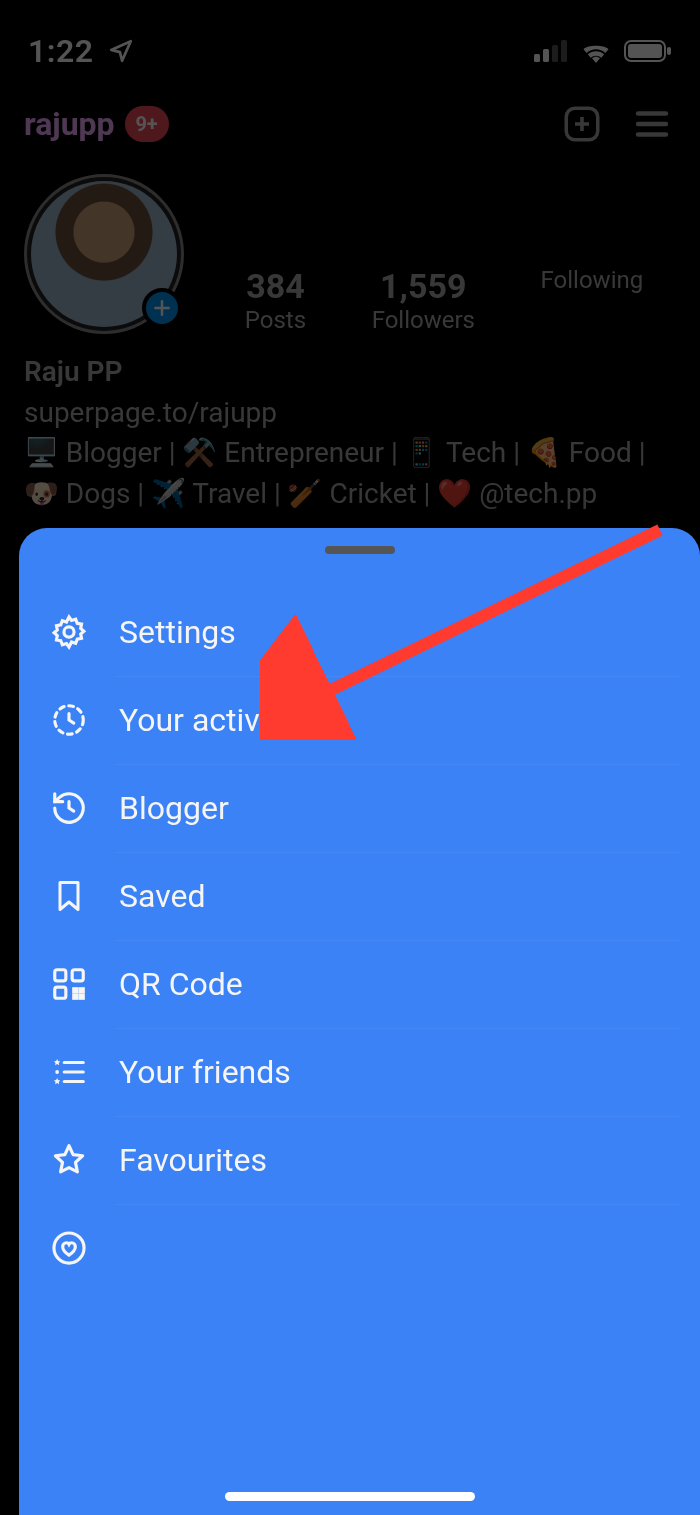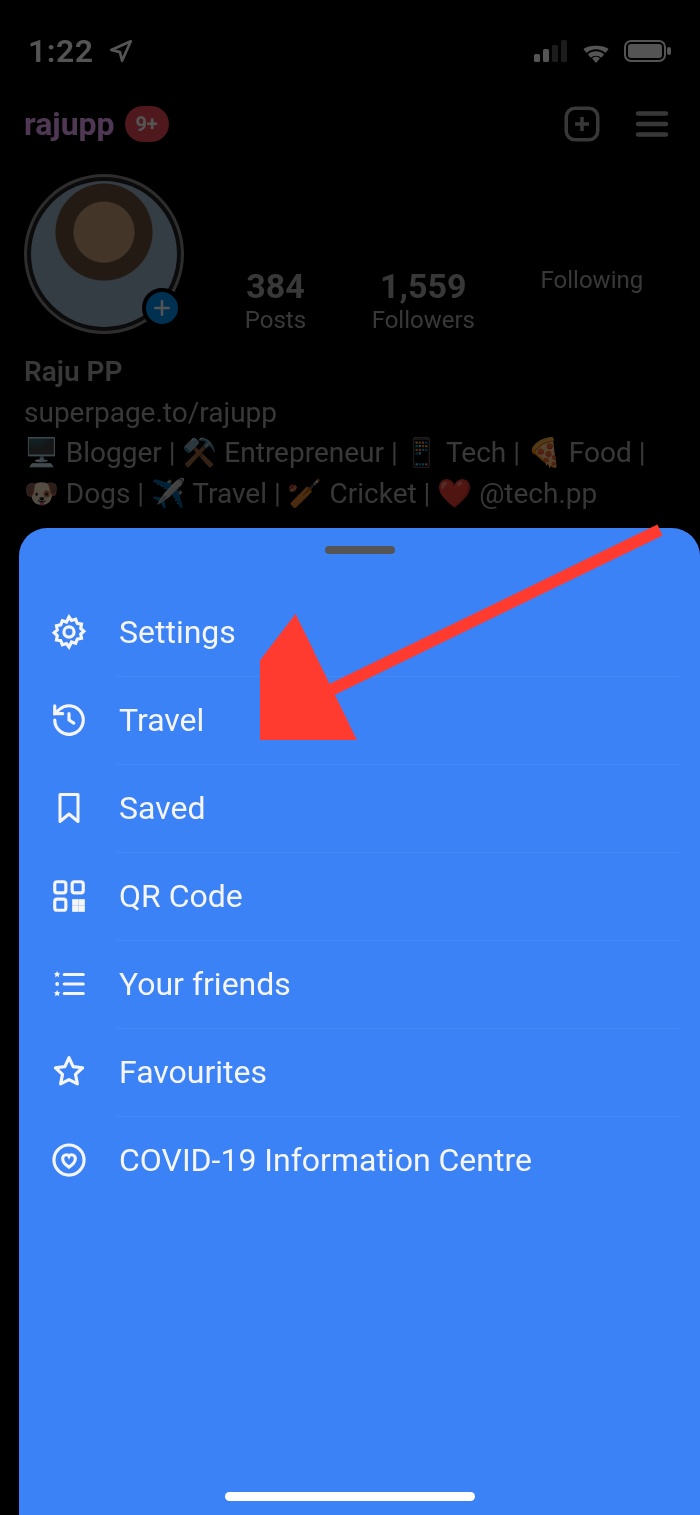--- a/index.html
+++ b/index.html
@@ -152,30 +152,39 @@
       <div class="menu-item">
         <span class="menu-icon">
           <svg width="38" height="38" viewBox="0 0 24 24" fill="none" stroke="#f5f5f5" stroke-width="2">
               <circle cx="12" cy="12" r="3.2"></circle>
               <path d="M12 2.5l1.6 2.2 2.6-.8 1 2.6 2.7.5-.5 2.7 2 1.8-2 1.8.5 2.7-2.7.5-1 2.6-2.6-.8L12 21.5l-1.6-2.2-2.6.8-1-2.6-2.7-.5.5-2.7-2-1.8 2-1.8-.5-2.7 2.7-.5 1-2.6 2.6.8L12 2.5z"></path>
             </svg>
         </span>
         <span>Settings</span>
       </div>
 
+      <div class="menu-item">
+        <span class="menu-icon">
+          <svg width="38" height="38" viewBox="0 0 24 24" fill="none" stroke="#f5f5f5" stroke-width="2" stroke-linecap="round">
+              <circle cx="12" cy="12" r="9" stroke-dasharray="3 3"></circle>
+              <path d="M12 8v4l3 2"></path>
+            </svg>
+        </span>
+        <span>Your activity</span>
+      </div>
 
       <div class="menu-item">
         <span class="menu-icon">
           <svg width="38" height="38" viewBox="0 0 24 24" fill="none" stroke="#f5f5f5" stroke-width="2" stroke-linecap="round">
               <path d="M3 12a9 9 0 1 0 3-6.7L3 8"></path>
               <polyline points="3 3 3 8 8 8"></polyline>
               <path d="M12 8v4l3 2"></path>
             </svg>
         </span>
-        <span>Travel</span>
+        <span>Blogger</span>
       </div>
 
       <div class="menu-item">
         <span class="menu-icon">
           <svg width="36" height="38" viewBox="0 0 24 24" fill="none" stroke="#f5f5f5" stroke-width="2" stroke-linejoin="round">
               <path d="M6 3h12v18l-6-5-6 5V3z"></path>
             </svg>
         </span>
         <span>Saved</span>
       </div>
@@ -218,21 +227,20 @@
         <span>Favourites</span>
       </div>
 
       <div class="menu-item">
         <span class="menu-icon">
           <svg width="38" height="38" viewBox="0 0 24 24" fill="none" stroke="#f5f5f5" stroke-width="2">
               <circle cx="12" cy="12" r="9.5"></circle>
               <path d="M12 16.5s-4-2.7-4-5.3c0-1.4 1.1-2.5 2.4-2.5.9 0 1.4.5 1.6.9.2-.4.7-.9 1.6-.9 1.3 0 2.4 1.1 2.4 2.5 0 2.6-4 5.3-4 5.3z"></path>
             </svg>
         </span>
-        <span>COVID-19 Information Centre</span>
       </div>
 
     </div>
   </div>
 
   <svg class="arrow-svg" style="left:260px; top:520px;" width="420" height="220" viewBox="0 0 420 220">
     <defs>
       <marker id="ahead" markerWidth="14" markerHeight="14" refX="3" refY="7" orient="auto">
         <polygon points="0,0 14,7 0,14" fill="#ff3b30"></polygon>
       </marker>

